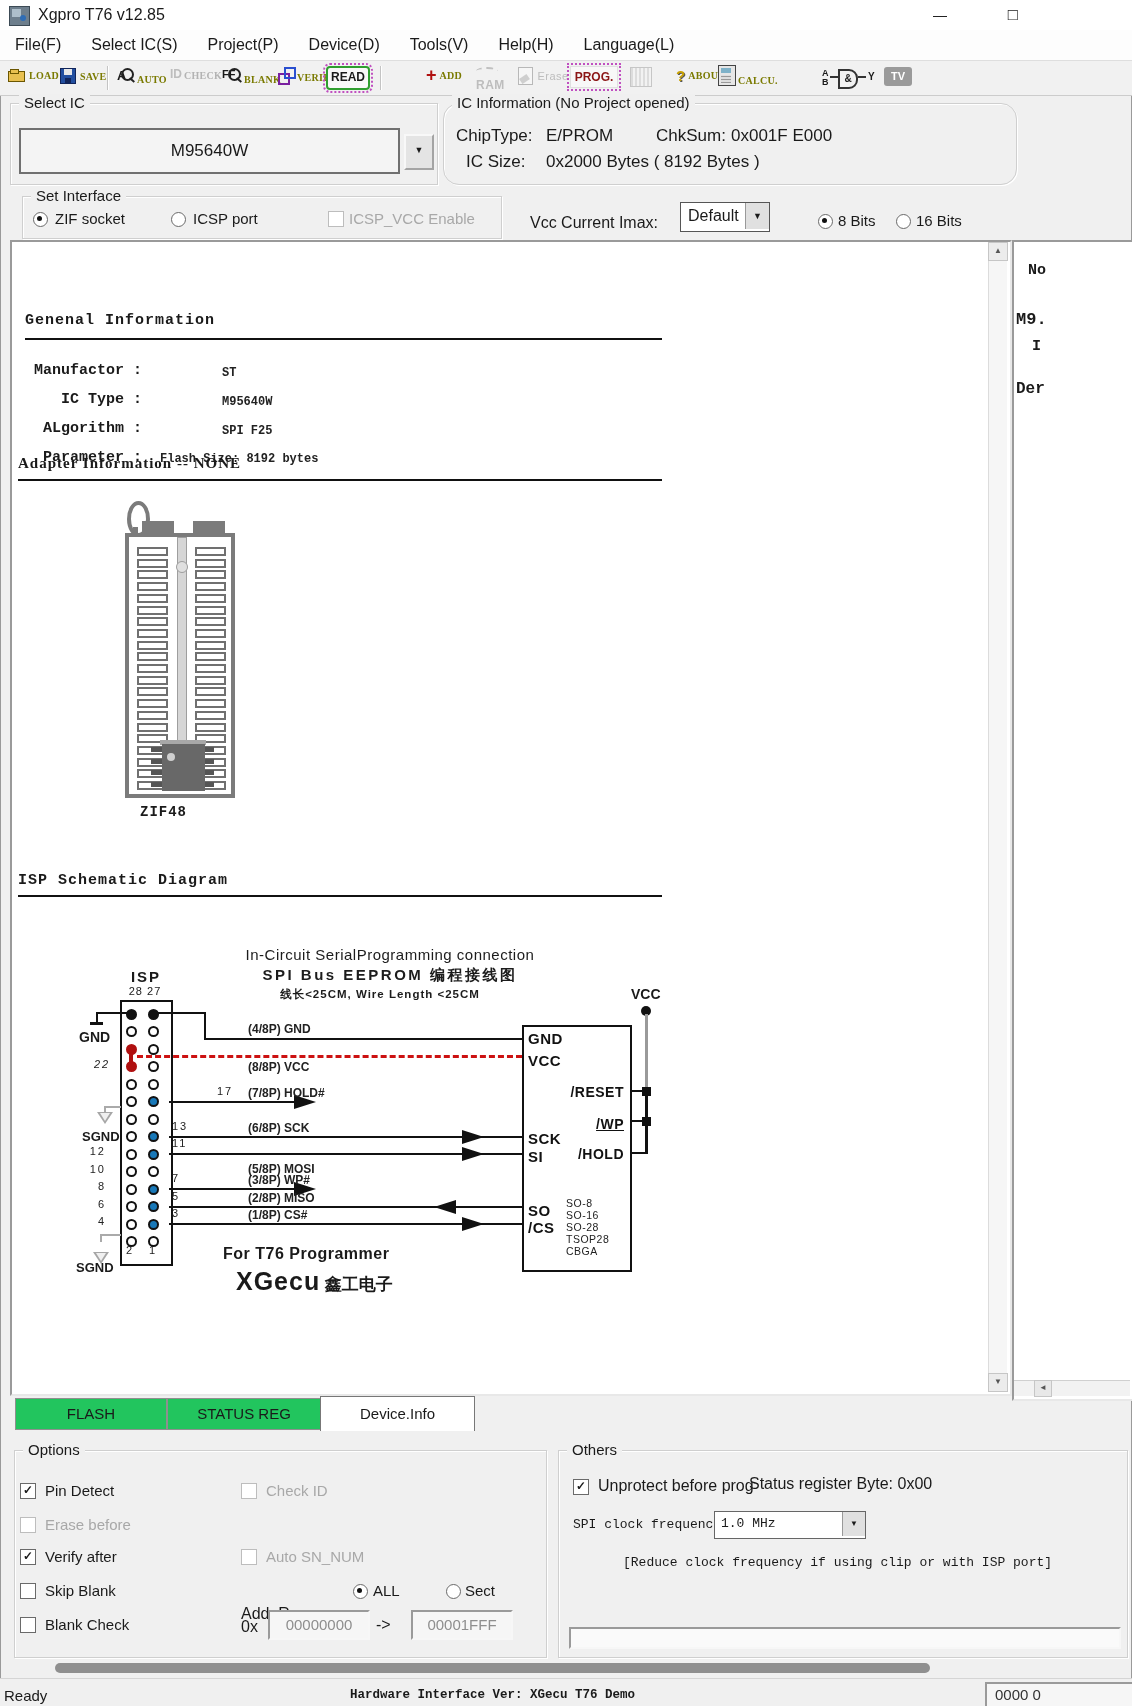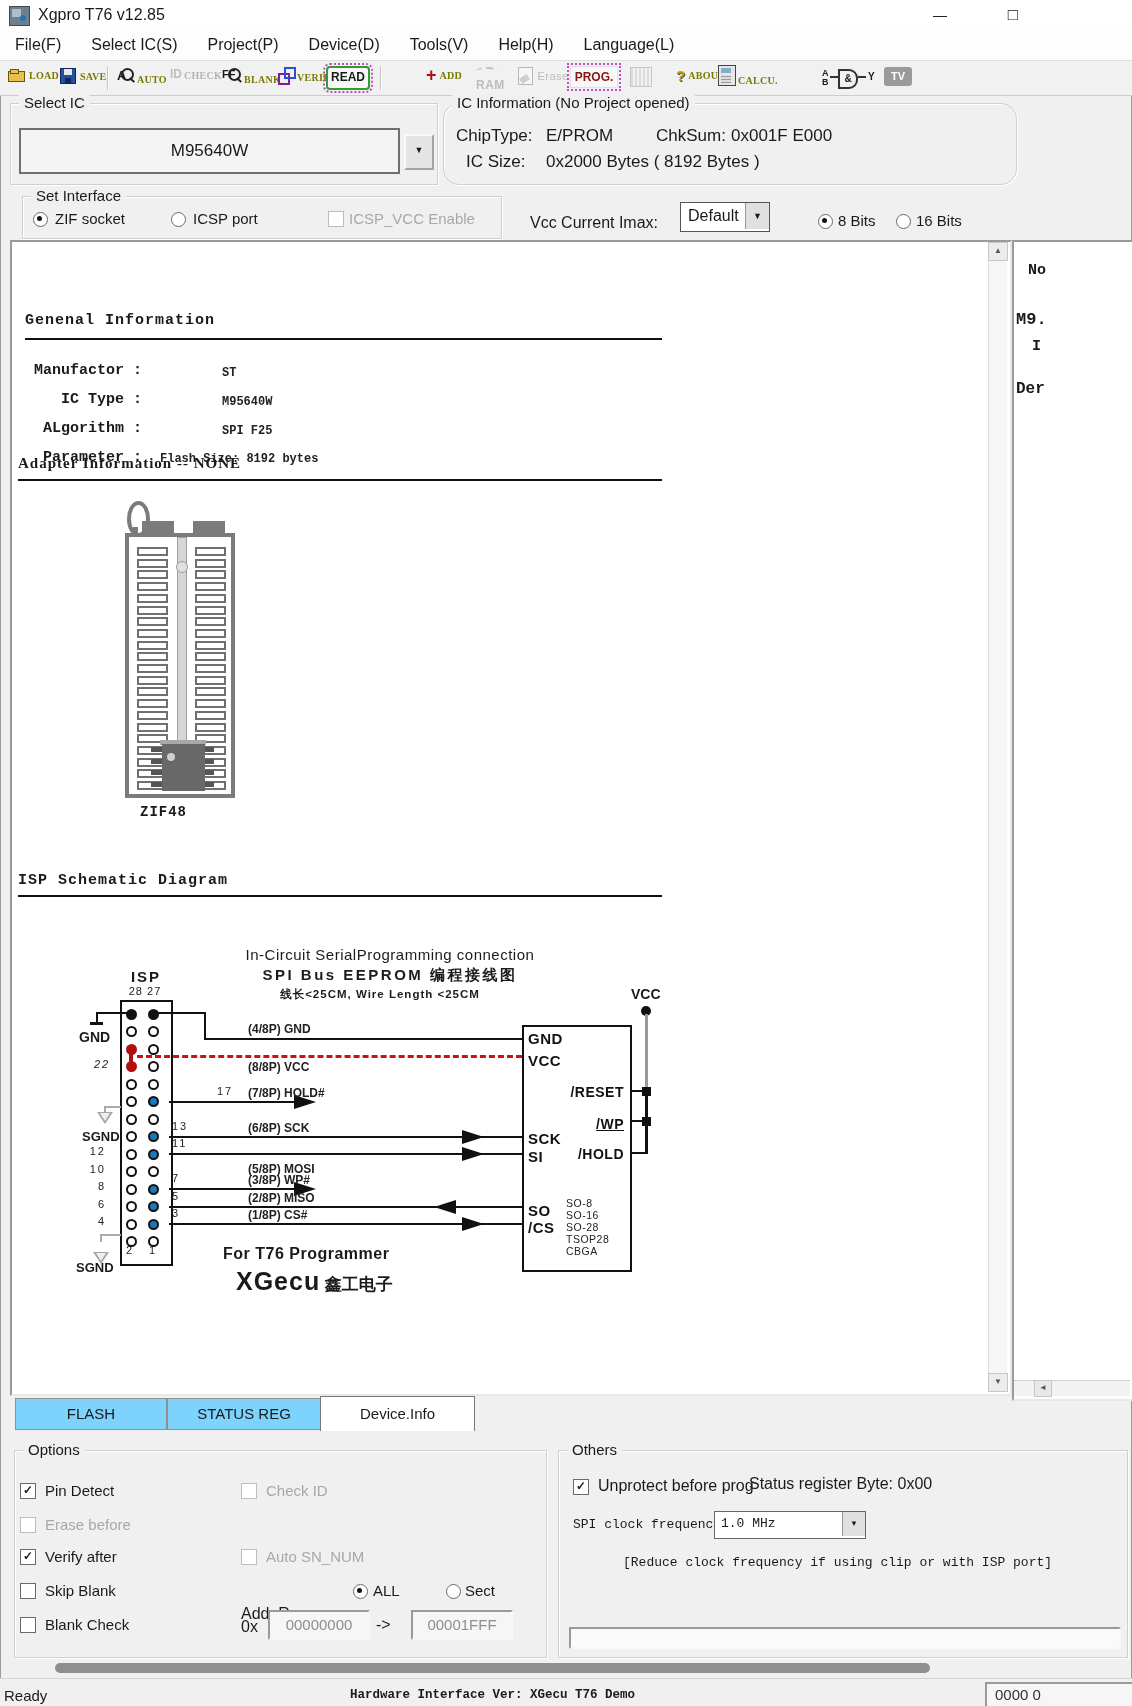--- a/index.html
+++ b/index.html
@@ -25,21 +25,21 @@
   .radio{width:13px;height:13px;border:1px solid #6a6a6a;border-radius:50%;background:#fff;}
   .radio .dot{position:absolute;left:3px;top:3px;width:5px;height:5px;border-radius:50%;background:#111;}
   .lab{font-size:15px;}
   .dis-t{color:#a8a8a8;}
   .hline{background:#111;}
   .vline{background:#111;}
   .wlabel{font-size:12px;font-weight:600;color:#222;}
   .pnum{font-size:11px;letter-spacing:2px;color:#222;}
   .arr-r{width:0;height:0;border-top:7px solid transparent;border-bottom:7px solid transparent;border-left:22px solid #111;}
   .arr-l{width:0;height:0;border-top:7px solid transparent;border-bottom:7px solid transparent;border-right:22px solid #111;}
-  .tab{border:1px solid #8f8f8f;background:#7dd3fc;text-align:center;font-size:15px;}
+  .tab{border:1px solid #8f8f8f;background:#22c55e;text-align:center;font-size:15px;}
   .chippin{font-size:15px;font-weight:600;letter-spacing:.5px;color:#111;}
   .tri{width:0;height:0;border-left:8px solid transparent;border-right:8px solid transparent;border-top:12px solid #a6a6a6;position:relative;}
   .tri:after{content:"";position:absolute;left:-5px;top:-11px;width:0;height:0;border-left:5px solid transparent;border-right:5px solid transparent;border-top:8px solid #f0f0f0;}
 </style>
 </head>
 <body>
 
 <div id="app">
 
   <div class="ab titlebar">

